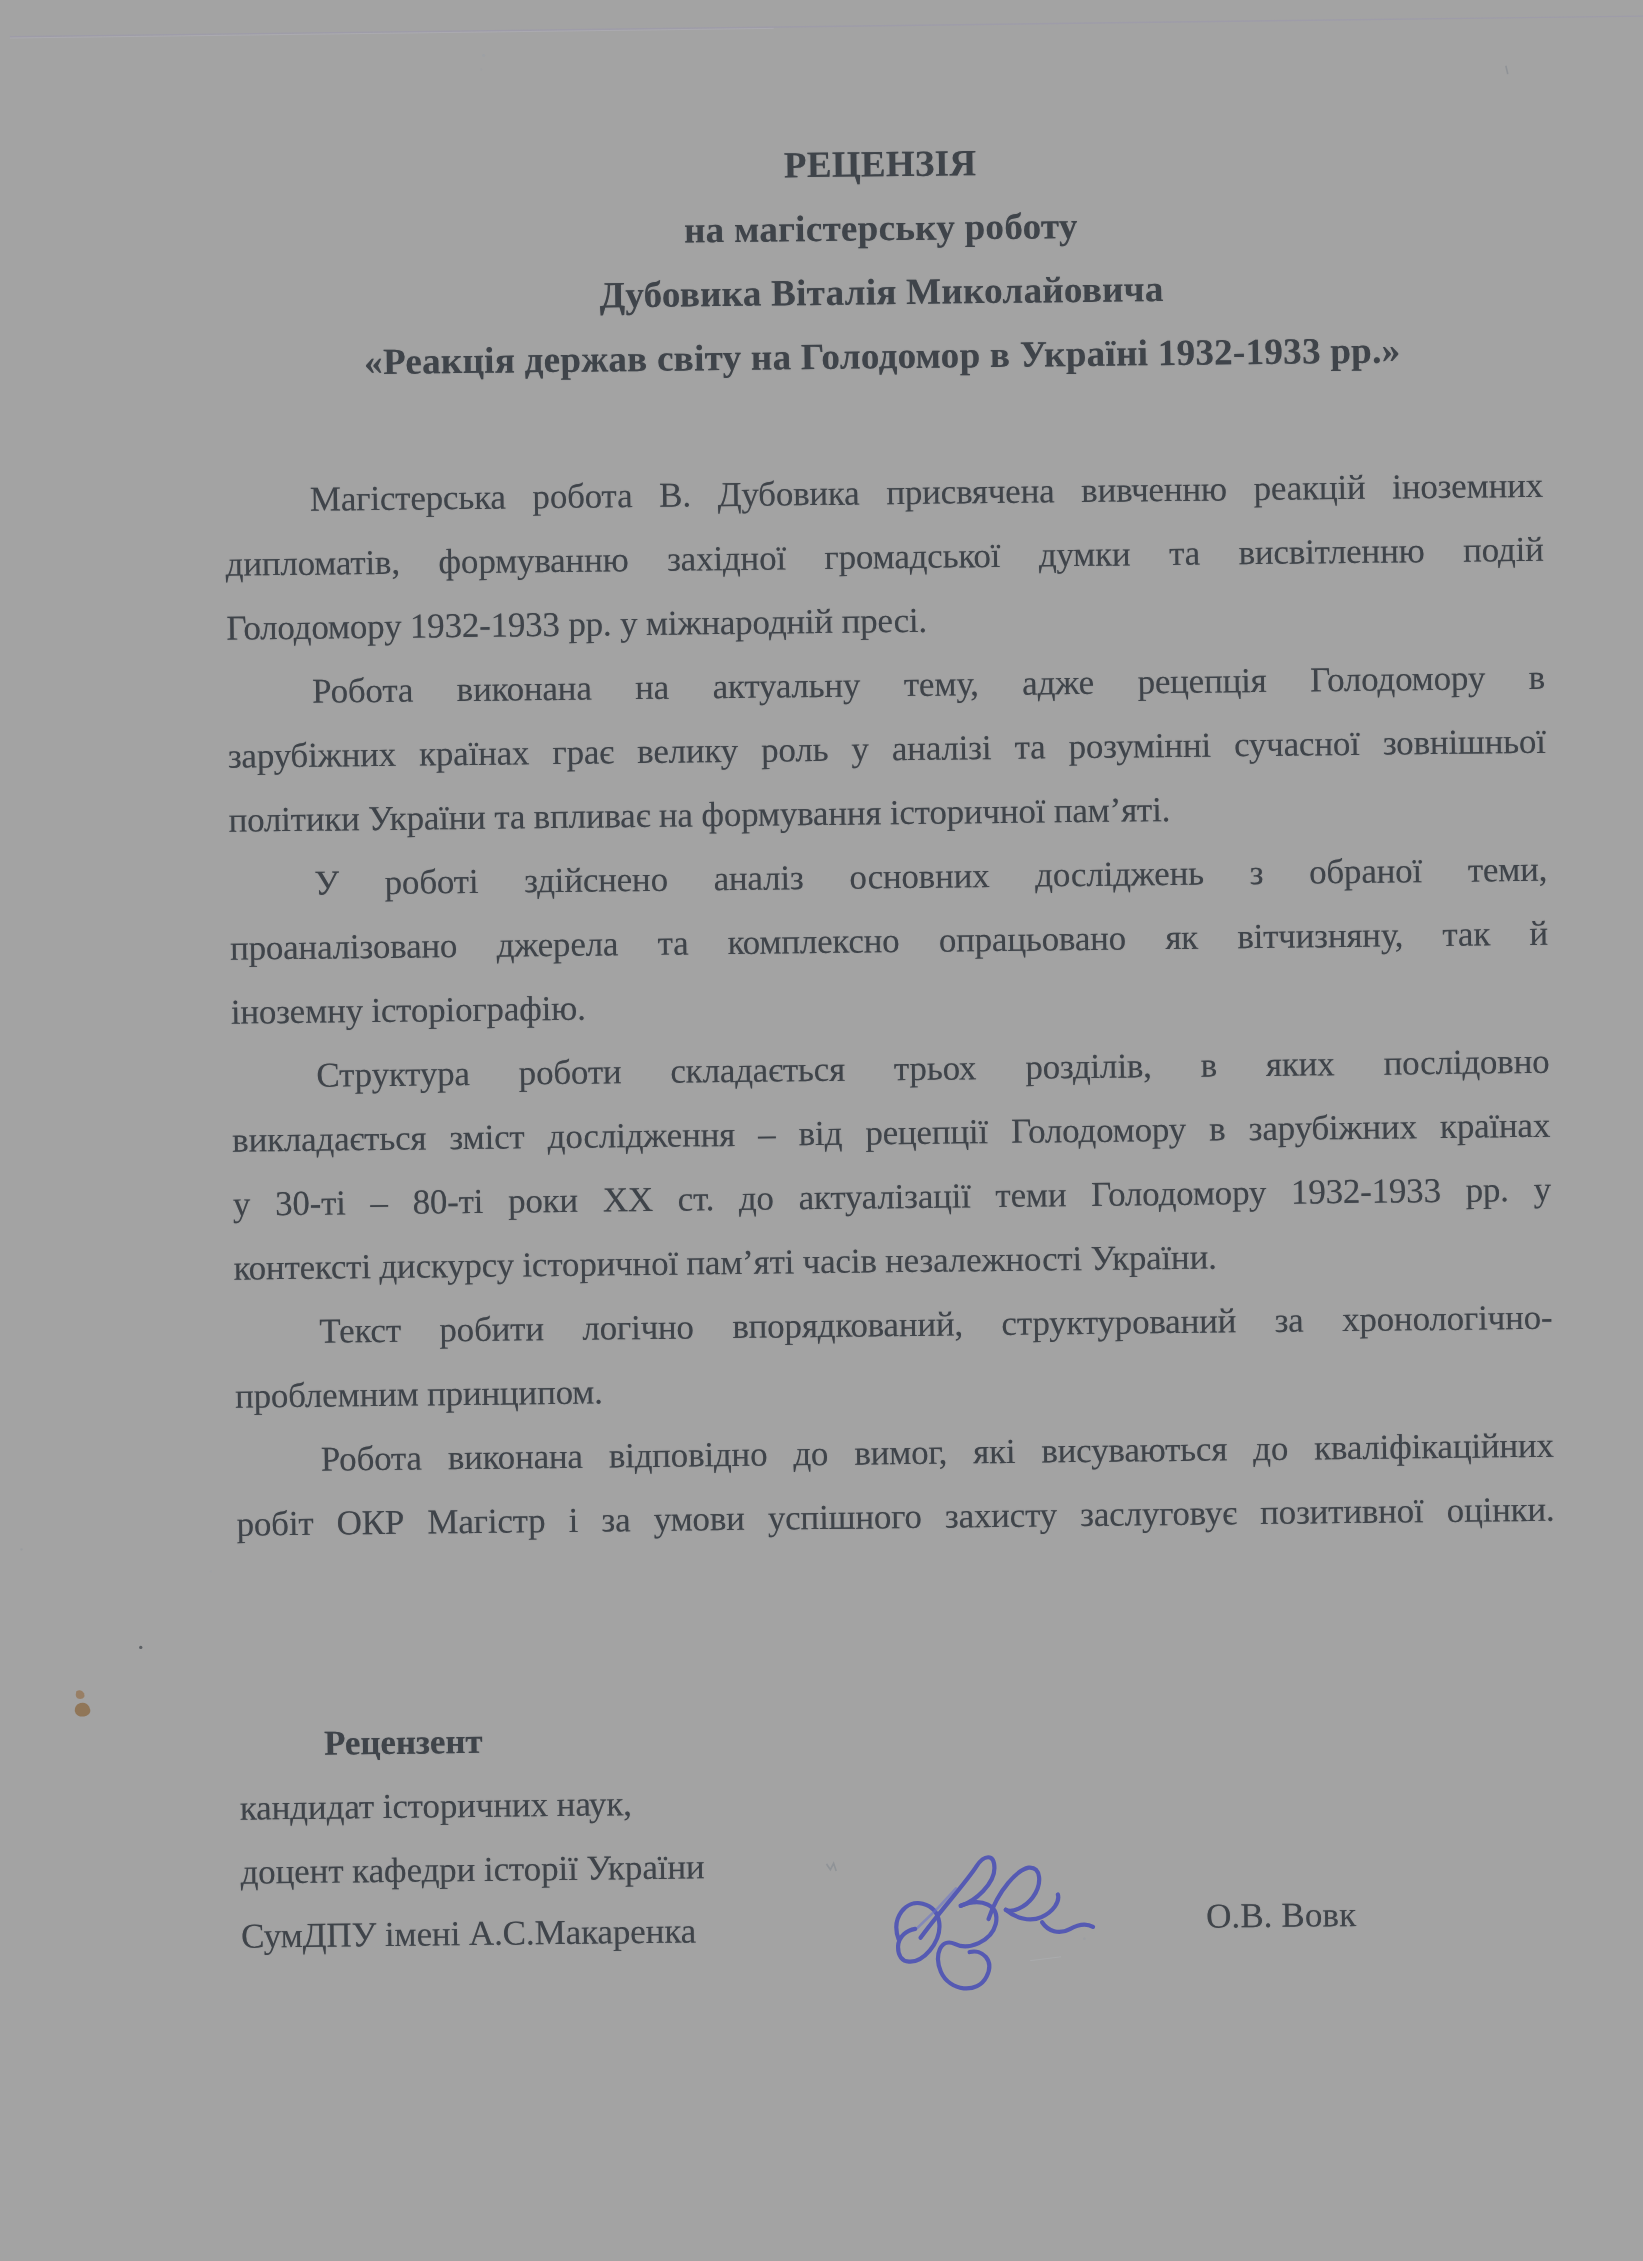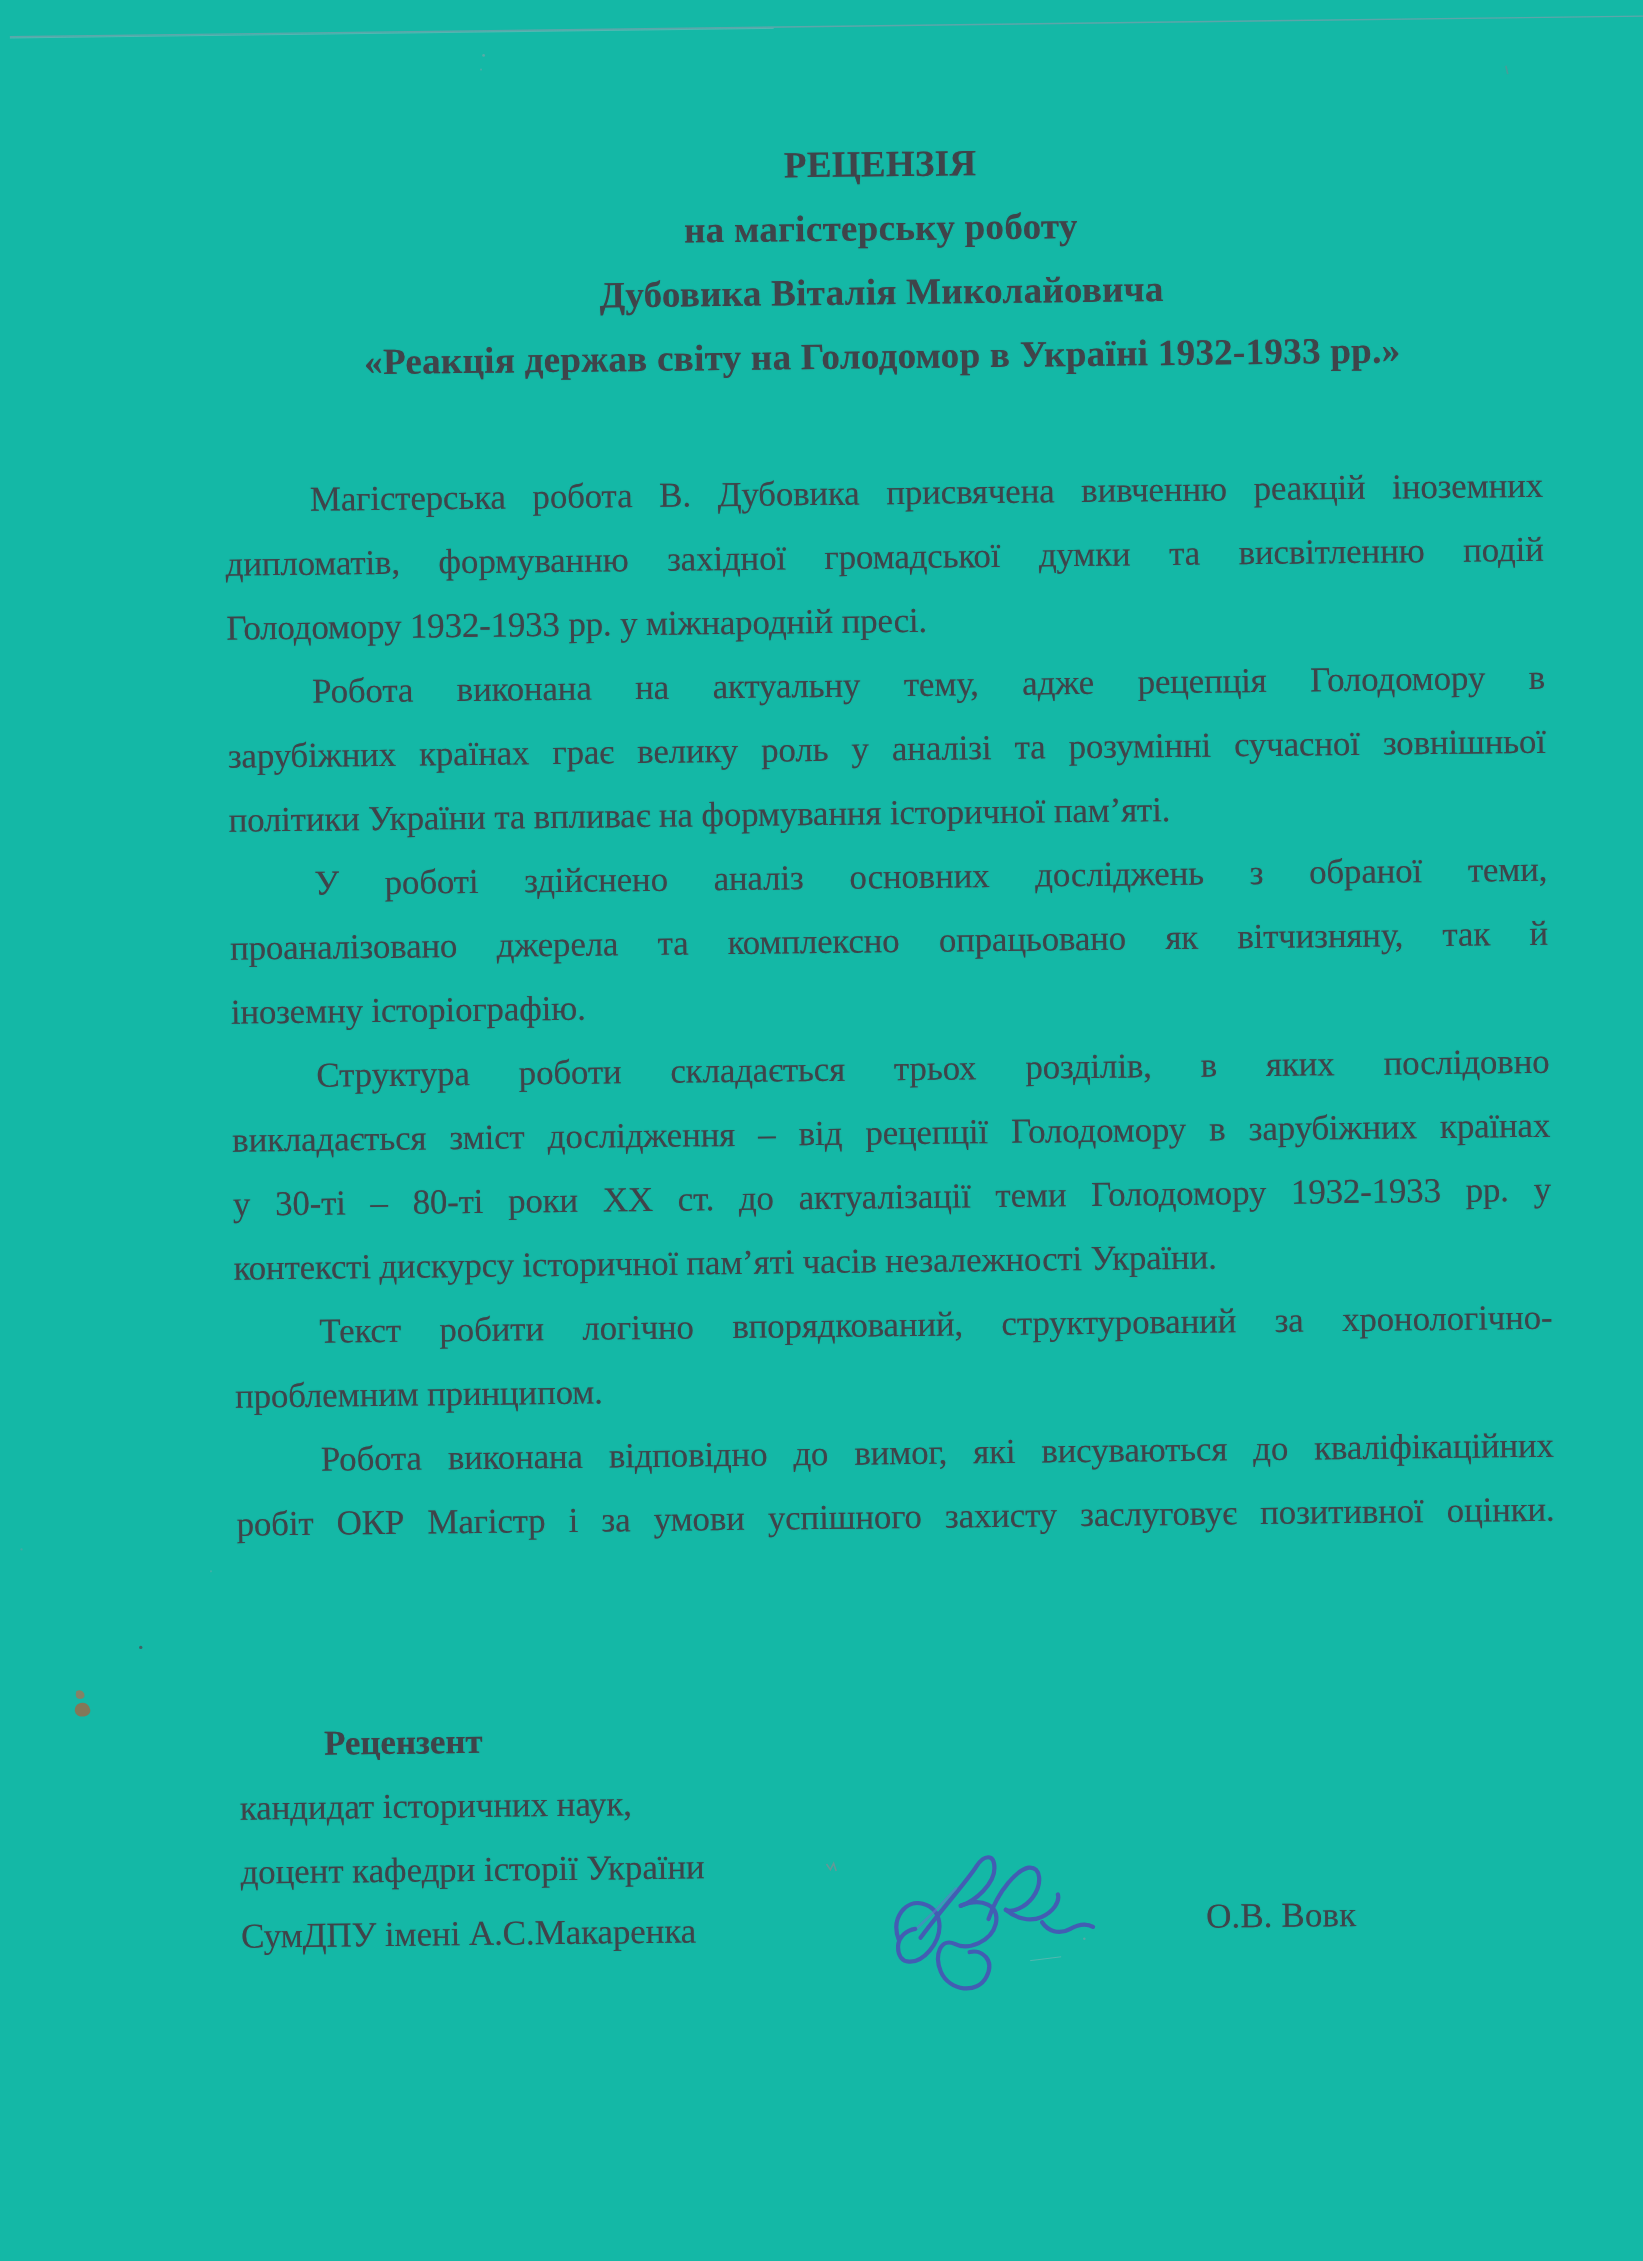--- a/index.html
+++ b/index.html
@@ -1,19 +1,19 @@
 <!DOCTYPE html>
 <html style="font-size:10.3px"><head>
 <meta charset="utf-8">
 <style>
   html,body { margin:0; padding:0; background:#e8e8e8; }
   .page {
     position:relative;
     width:1644px; height:2261px;
-    background:#14b8a6;
+    background:#a3a3a3;
     overflow:hidden;
     font-family:"Liberation Serif","DejaVu Serif",serif;
     color:#3f444a;
   }
   .content {
     position:absolute; left:0; top:0; width:1644px; height:2261px;
     transform:rotate(-0.65deg);
     transform-origin:822px 1031px;
   }
   .txt { text-shadow:0 0 0.8px rgba(63,68,74,0.5); }

